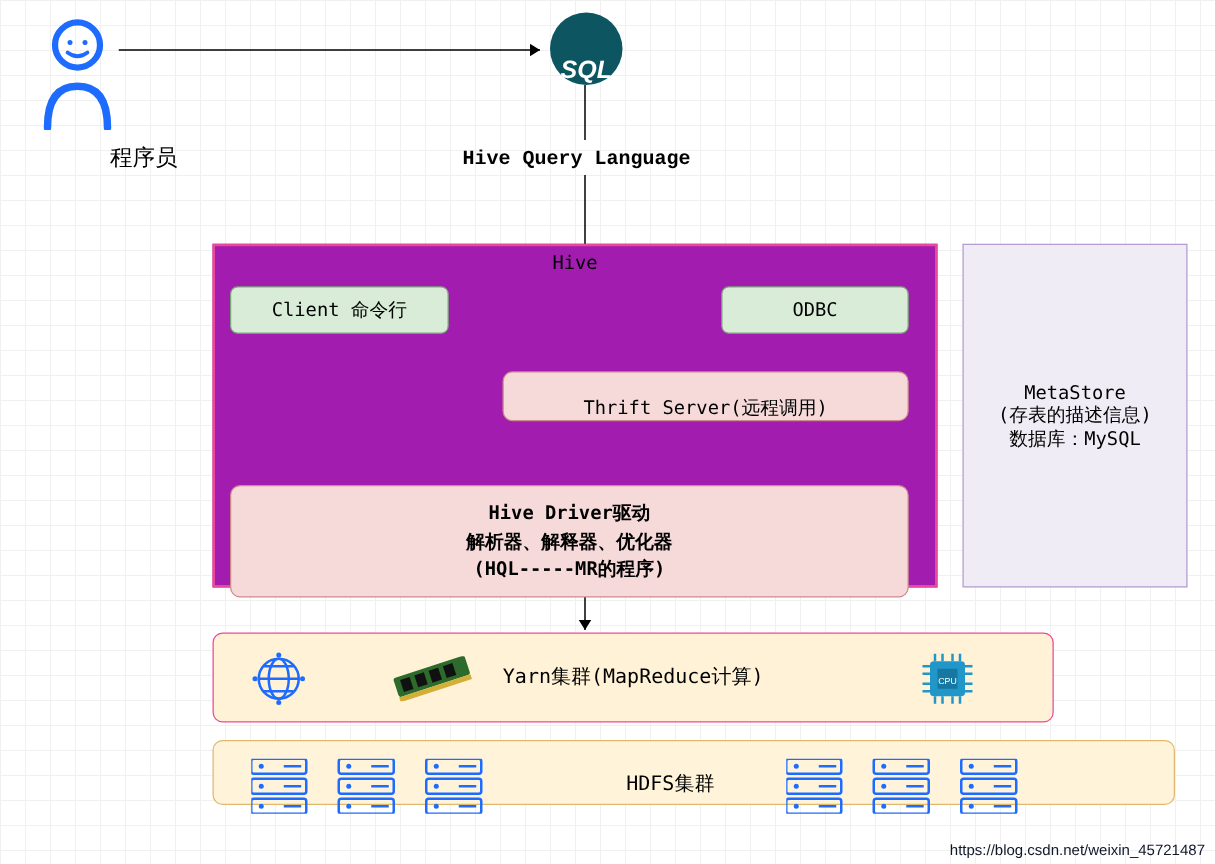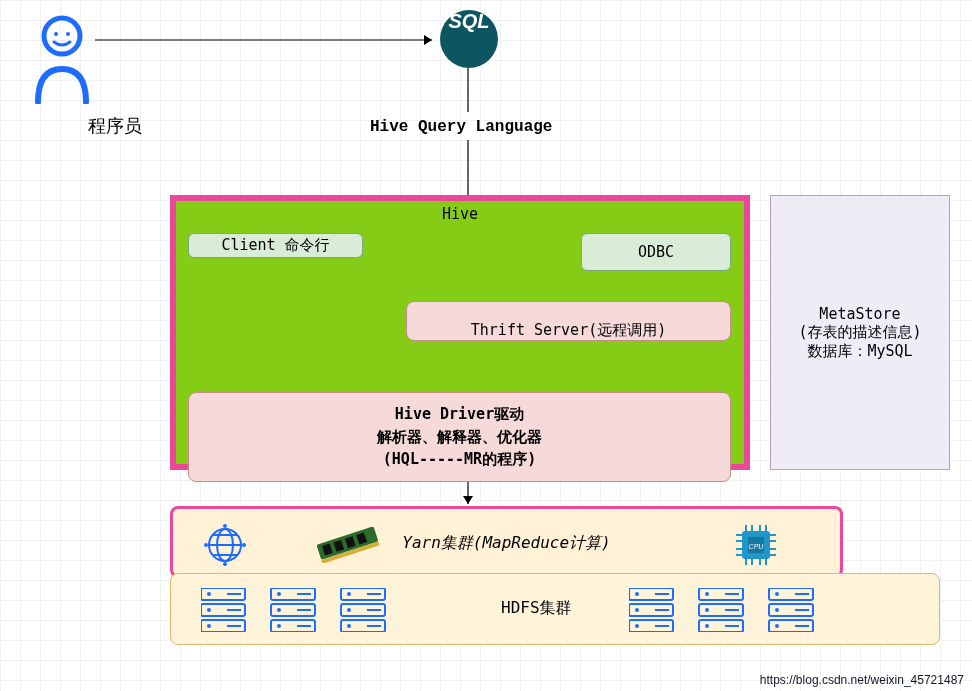--- a/index.html
+++ b/index.html
@@ -15,45 +15,45 @@
       linear-gradient(90deg, #f0f0f0 1px, transparent 1px);
     background-size: 20px 20px;
     overflow: hidden;
   }
   .mono { font-family: "Consolas","Courier New",monospace; font-weight:bold; }
   .abs { position: absolute; }
 
   
   .user { left:32px; top:14px; }
   .user-label { left:40px; top:114px; font-size:18px;margin-left:48px; }
-  .sql-circle { left:440px; top:10px; width:58px; height:58px; border-radius:50%; background:#0d5661; color:#fff; font-weight:bold; display:flex; align-items:flex-start; justify-content:center; font-size:20px; font-style:italic; }
+  .sql-circle { left:440px; top:10px; width:58px; height:58px; border-radius:50%; background:#0d5661; color:#fff; font-weight:bold; display:flex; align-items:flex-end; justify-content:center; font-size:20px; font-style:italic; }
   .hql-label { left:370px; top:118px; font-size:16px; }
 
   
-  .hive-box { left:170px; top:195px; width:580px; height:275px; background:#84cc16; border:6px solid #ec4899; }
+  .hive-box { left:170px; top:195px; width:580px; height:275px; background:#a21caf; border:2px solid #ec4899; }
   .hive-title { text-align:center; font-size:15px; padding-top:4px; font-family:Consolas,monospace; }
 
   .box-green { position:absolute; background:#d8ecd8; border:1px solid #7aa77a; border-radius:6px; display:flex; align-items:center; justify-content:center; font-family:Consolas,monospace; font-size:15px; }
-  .client-box { left:12px; top:32px; width:175px; height:25px; }
+  .client-box { left:12px; top:32px; width:175px; height:38px; }
   .jdbc-box { left:230px; top:32px; width:150px; height:38px; }
   .odbc-box { left:405px; top:32px; width:150px; height:38px; }
 
   .box-pink { position:absolute; background:#f6dada; border:1px solid #cc8a8a; border-radius:8px; display:flex; align-items:center; justify-content:center; font-family:Consolas,monospace; font-size:15px; }
   .thrift-box { left:230px; top:100px; width:325px; height:40px;align-items:flex-end; }
   .driver-box { left:12px; top:165px; width:543px; height:90px; flex-direction:column; line-height:1.5; font-weight:bold;margin-top:26px; }
 
   
   .meta-box { left:770px; top:195px; width:180px; height:275px; background:#f0ecf5; border:1px solid #b59ed1; display:flex; align-items:center; justify-content:center; flex-direction:column; font-size:15px; font-family:Consolas,monospace; }
 
   
-  .yarn-box { left:170px; top:506px; width:673px; height:72px; background:#fff2d6; border:3px solid #ec4899; border-radius:8px; display:flex; align-items:center; justify-content:center; font-family:Consolas,monospace; font-size:16px;font-style:italic; }
+  .yarn-box { left:170px; top:506px; width:673px; height:72px; background:#fff2d6; border:1px solid #ec4899; border-radius:8px; display:flex; align-items:center; justify-content:center; font-family:Consolas,monospace; font-size:16px; }
   .yarn-inner { position:relative; width:100%; height:100%; }
 
   
-  .hdfs-box { left:170px; top:573px; width:770px; height:72px; background:#fff4da; border:1px solid #e0b96e; border-radius:8px; display:flex; align-items:center; justify-content:center; font-family:Consolas,monospace; font-size:16px; }
+  .hdfs-box { left:170px; top:592px; width:770px; height:52px; background:#fff4da; border:1px solid #e0b96e; border-radius:8px; display:flex; align-items:center; justify-content:center; font-family:Consolas,monospace; font-size:16px; }
 
   .watermark { position:absolute; right:8px; bottom:4px; font-size:12px; color:#0f172a; font-family:Arial; }
 
   svg.conn { position:absolute; left:0; top:0; width:972px; height:691px; pointer-events:none; }
   svg.conn line, svg.conn path { stroke:#000; stroke-width:1.2; fill:none; }
   svg.conn polygon { fill:#000; }
 </style>
 </head>
 <body>
 

